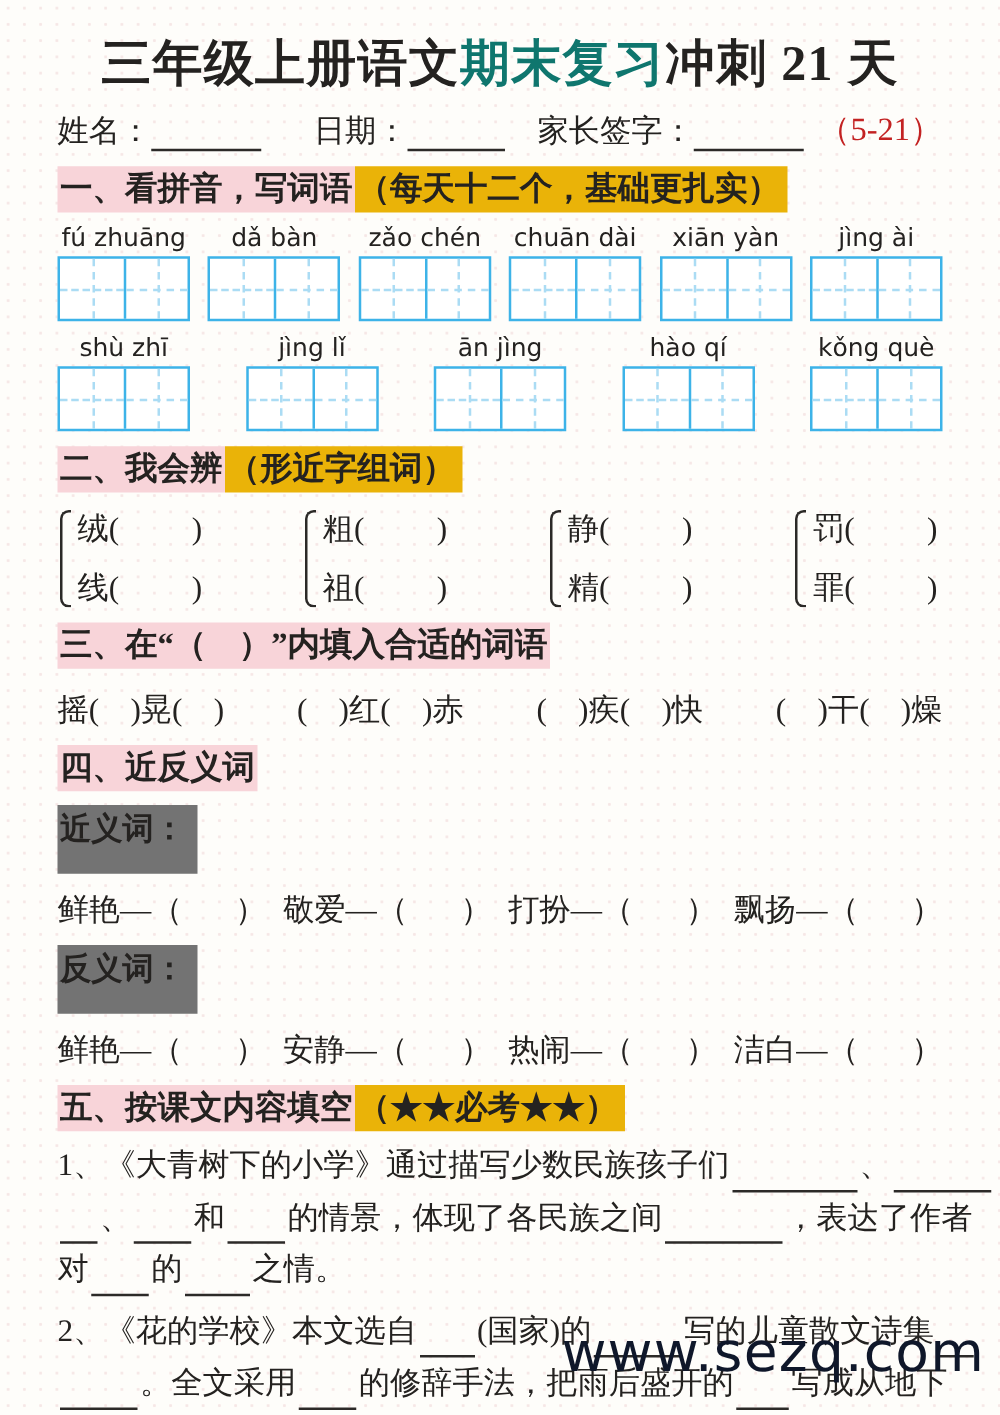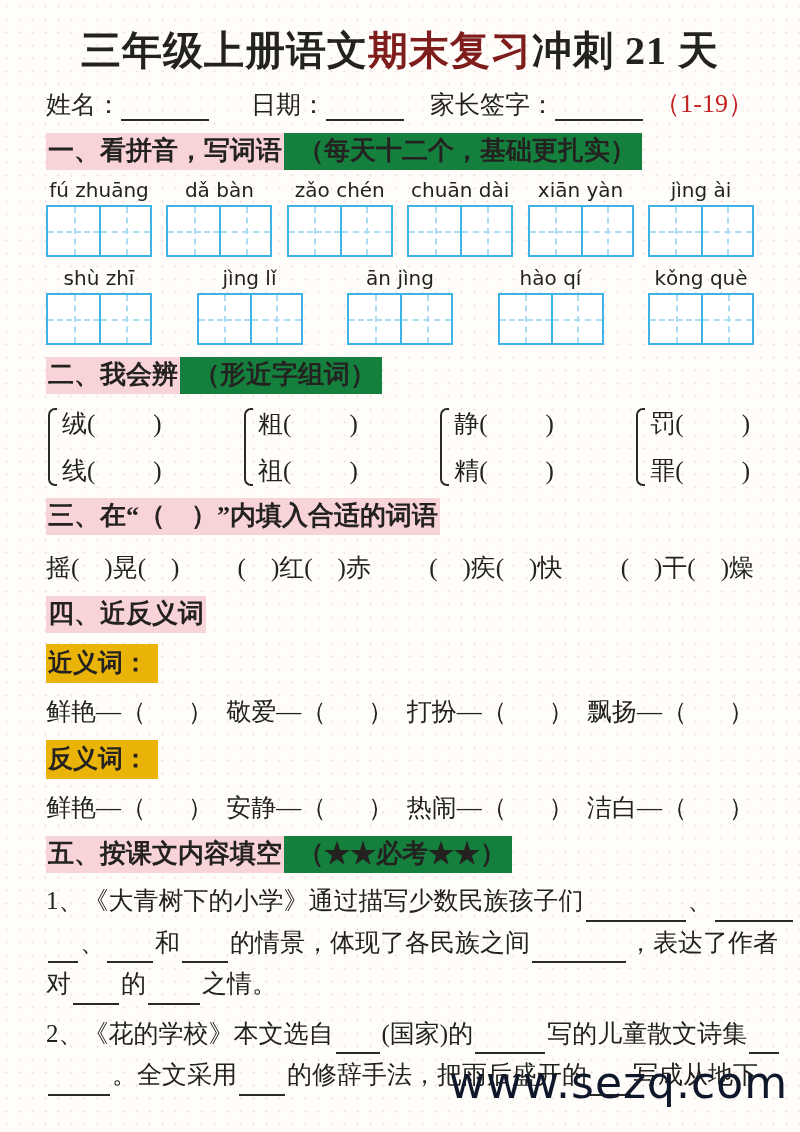--- a/index.html
+++ b/index.html
@@ -16,21 +16,21 @@
   .page { padding:26px 46px 0 46px; }
 
   
   .title {
     text-align:center;
     font-size:40px;
     font-weight:bold;
     letter-spacing:1px;
     line-height:1.25;
   }
-  .title .red { color:#7f1d1d; }
+  .title .red { color:#0f766e; }
 
   
   .meta {
     display:flex; align-items:flex-end;
     margin-top:10px;
     font-size:25px;
     white-space:nowrap;
   }
   .blank {
     display:inline-block;
@@ -43,22 +43,22 @@
   .meta .range { margin-left:auto; color:#c32222; font-size:26px; }
 
   
   .sec-head {
     margin-top:12px;
     font-size:26px;
     font-weight:bold;
     line-height:1.4;
   }
   .hl-pink  { background:#f8d4d9; padding:3px 2px 5px 2px; }
-  .hl-green { background:#15803d; padding:3px 6px 5px 14px; }
-  .hl-yellow{ background:#eab308; padding:2px 10px 4px 2px; }
+  .hl-green { background:#eab308; padding:3px 6px 5px 2px; }
+  .hl-yellow{ background:#737373; padding:2px 10px 20px 2px; }
 
   
   .pinyin-row {
     display:flex; justify-content:space-between;
     margin-top:10px;
   }
   .pword { display:flex; flex-direction:column; align-items:center; }
   .plabel {
     font-family:"DejaVu Sans","Liberation Sans",sans-serif;
     font-size:20px; line-height:1.1; margin-bottom:4px;
@@ -133,21 +133,21 @@
 
   <div class="meta">
     <span>姓名：</span>
       <span class="blank" style="width:88px"></span>
     <span class="sp1"></span>
     <span>日期：</span>
       <span class="blank" style="width:78px"></span>
     <span class="sp2"></span>
     <span>家长签字：</span>
       <span class="blank" style="width:88px"></span>
-    <span class="range">（1-19）</span>
+    <span class="range">（5-21）</span>
   </div>
 
   <div class="sec-head"><span class="hl-pink">一、看拼音，写词语</span><span class="hl-green">（每天十二个，基础更扎实）</span></div>
 
   <div class="pinyin-row">
       <div class="pword">
         <div class="plabel">fú zhuāng</div>
         <div class="tgrid">
           <div class="tcell"></div>
           <div class="tcell"></div>

